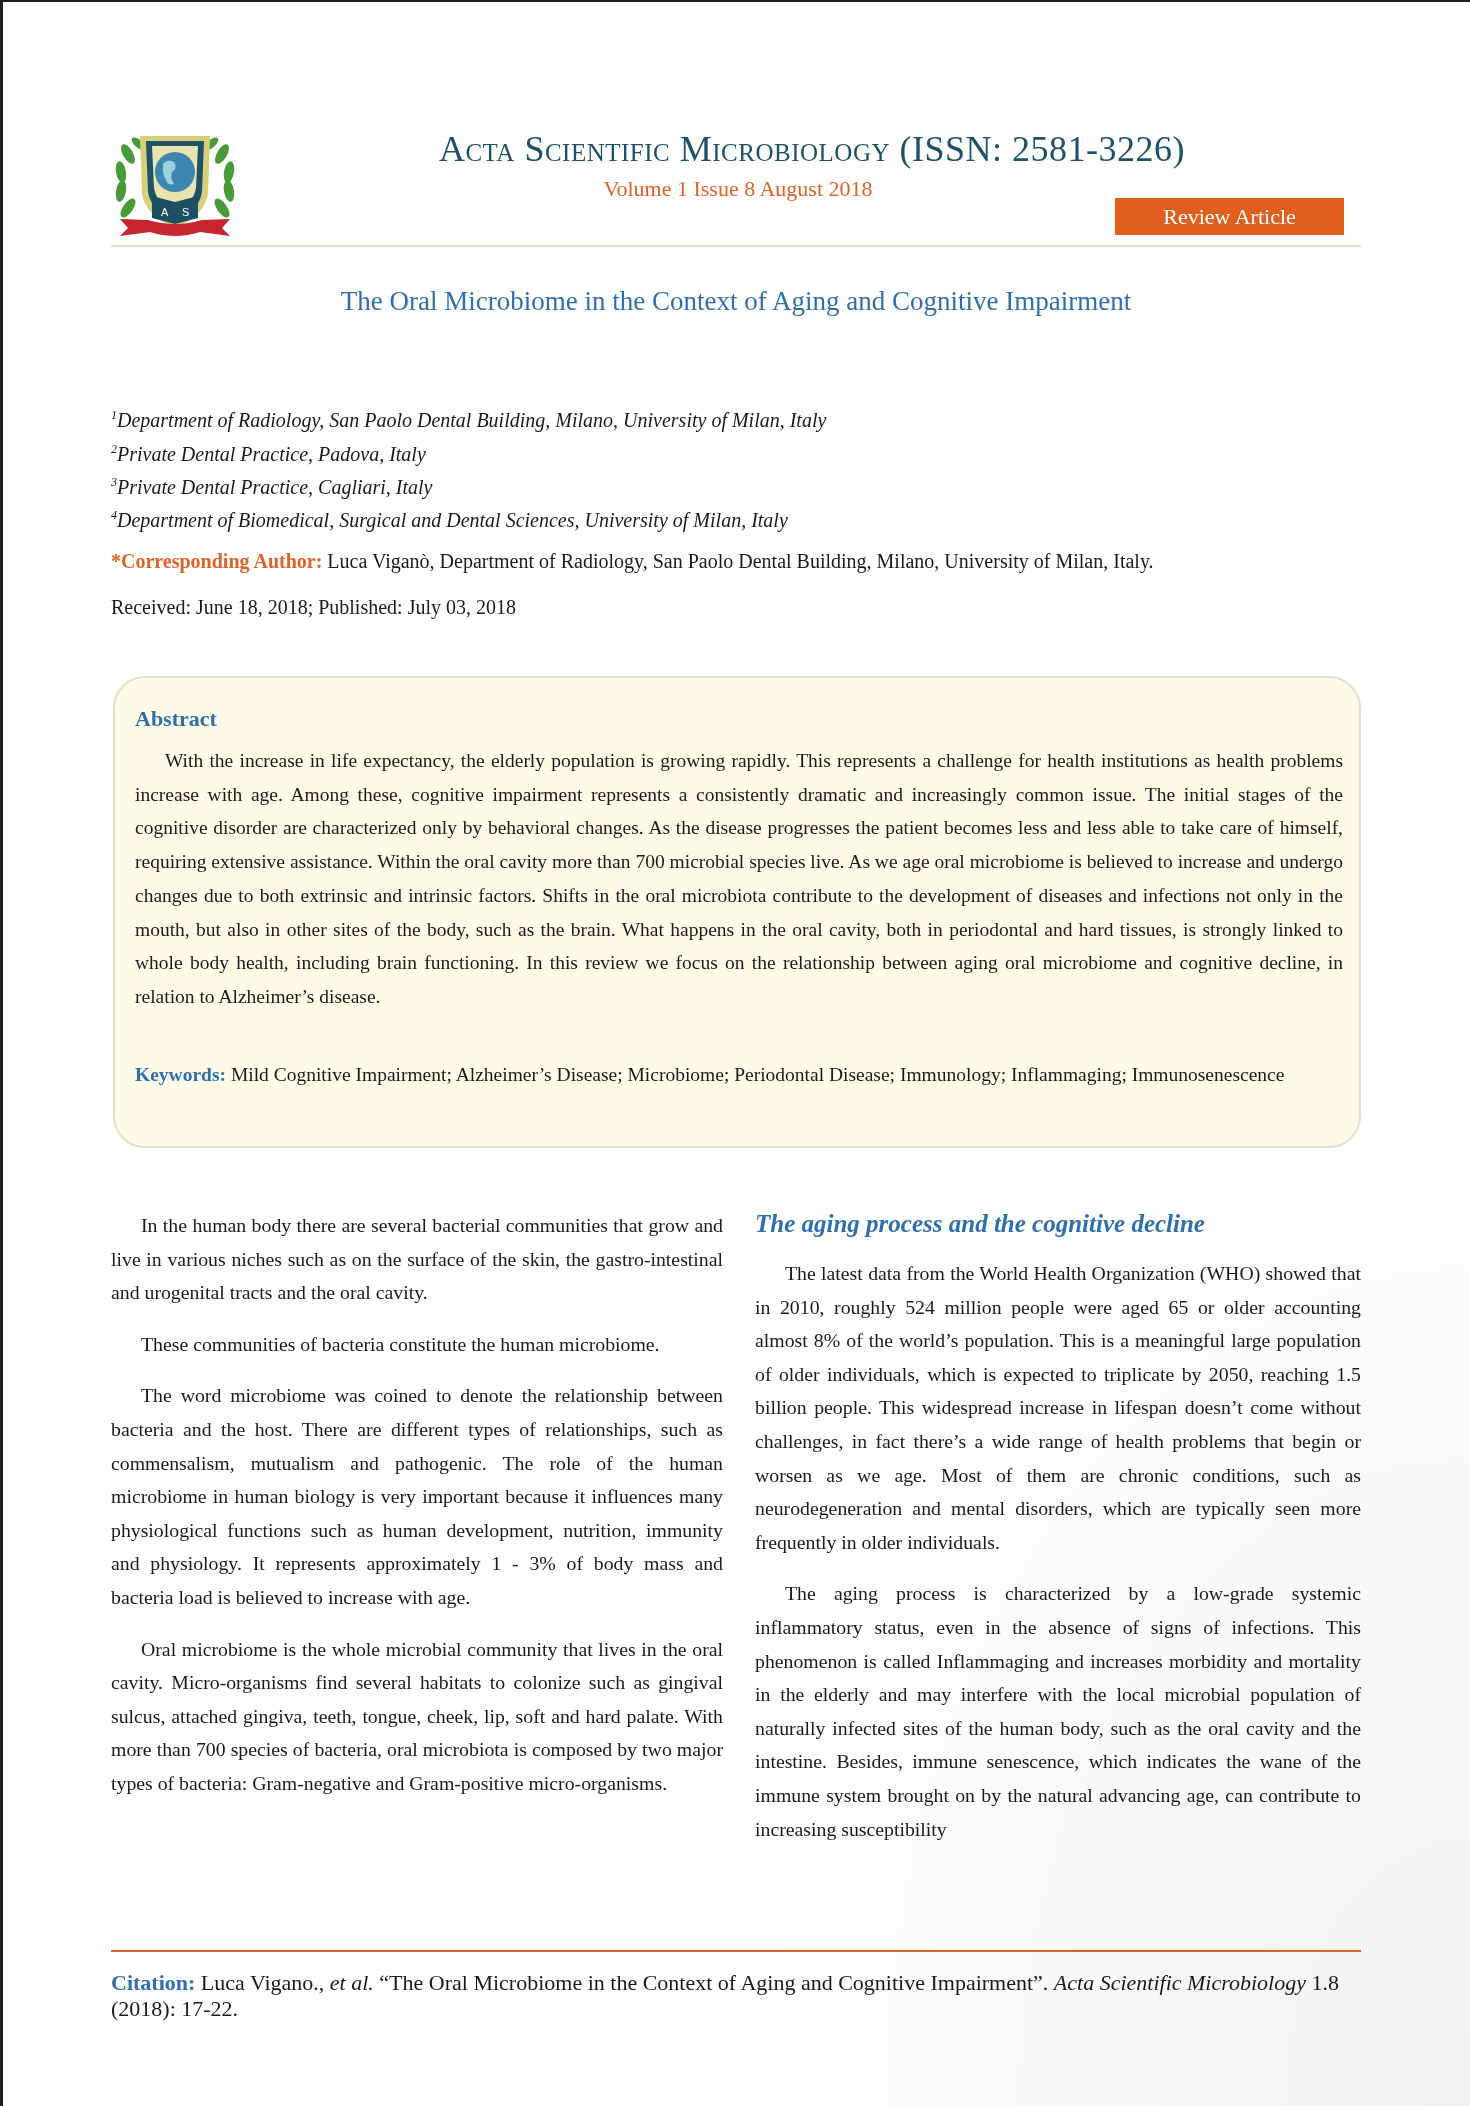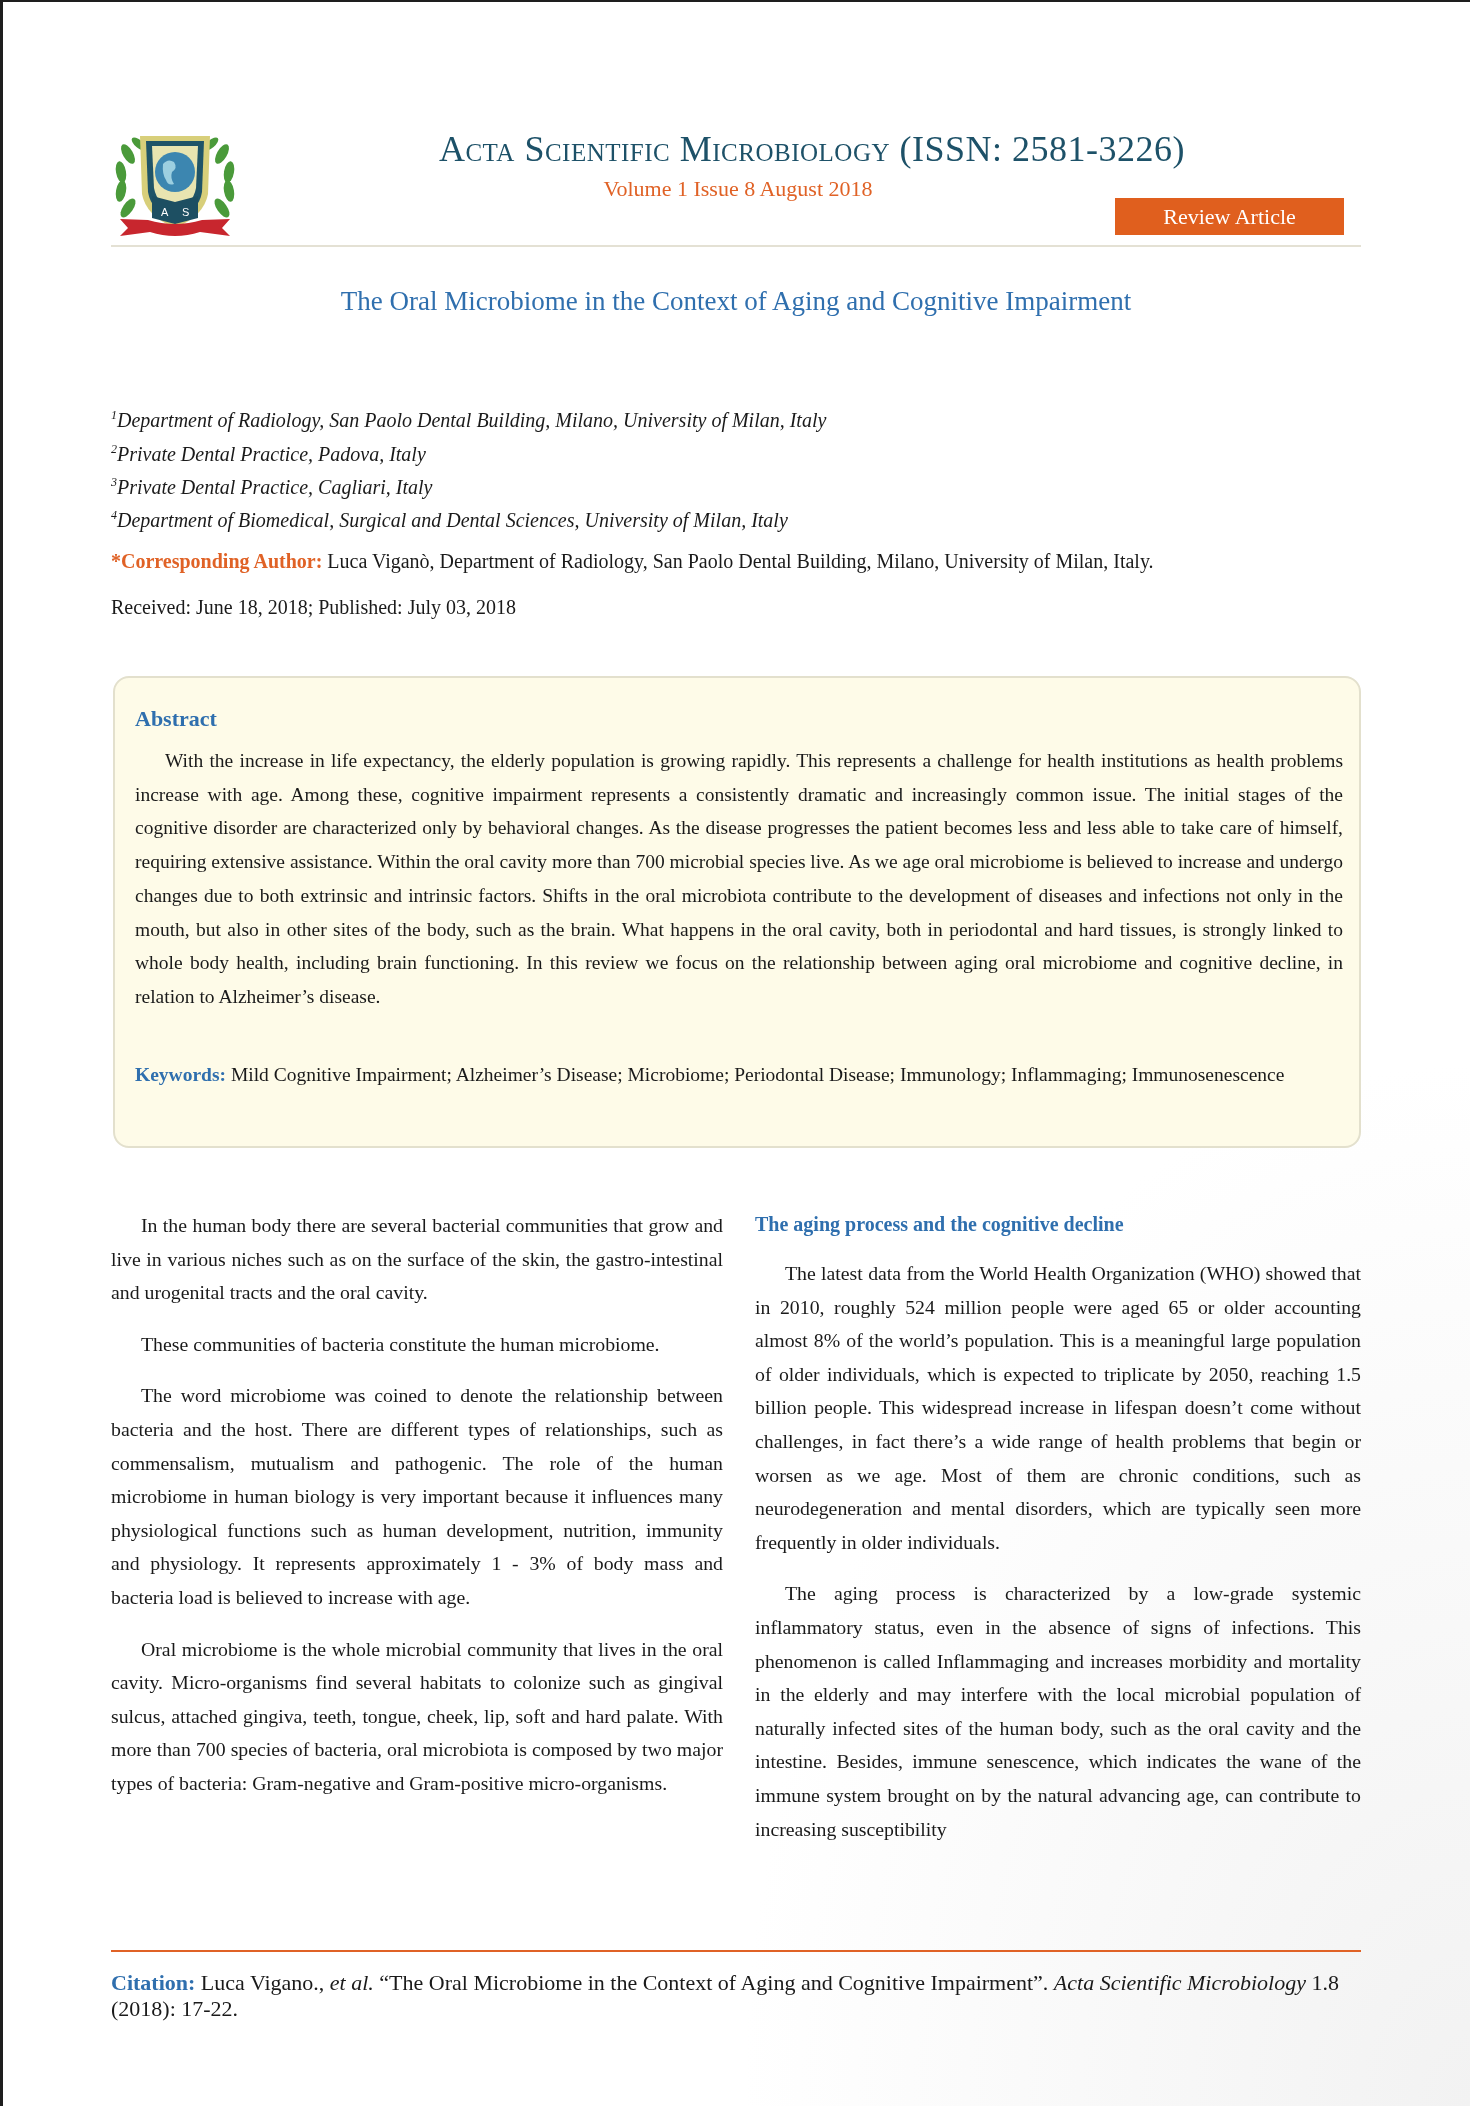--- a/index.html
+++ b/index.html
@@ -32,37 +32,37 @@
   .authors { position: absolute; left: 108px; top: 356px; font-size: 22px; font-weight: bold; }
   .authors sup { font-size: 13px; }
   .affil { position: absolute; left: 108px; font-size: 20px; font-style: italic; }
   .affil sup { font-size: 12px; font-style: italic; }
   .corr { position: absolute; left: 108px; top: 548px; font-size: 20px; }
   .corr .lbl { color: #e06226; font-weight: bold; }
   .dates { position: absolute; left: 108px; top: 594px; font-size: 20px; }
   .dates b { font-weight: normal; }
   .abstract-box {
     position: absolute; left: 110px; top: 674px; width: 1248px; height: 472px;
-    background: #fefbe8; border: 2px solid #e3e0cd; border-radius: 16px; padding-left: 30px;
+    background: #fefbe8; border: 2px solid #e3e0cd; border-radius: 32px; padding-left: 30px;
   }
   .abs-head { position: absolute; left: 20px; top: 28px; font-size: 22px; font-weight: bold; color: #2f6fae; }
   .abs-text {
     position: absolute; left: 20px; top: 66px; width: 1208px;
     font-size: 19.5px; line-height: 33.7px; text-align: justify; text-indent: 30px;
   }
   .keywords {
     position: absolute; left: 20px; top: 380px; width: 1208px;
     font-size: 19.5px; line-height: 33.7px;
   }
   .keywords .lbl { color: #2f6fae; font-weight: bold; }
   .col { position: absolute; top: 1207px; width: 612px; font-size: 19.8px; line-height: 33.6px; }
   .col.left { left: 108px; }
   .col.right { left: 752px; width: 606px; }
   .col p { text-align: justify; text-indent: 30px; margin-bottom: 18px; }
-  .sec-head { font-size: 20px; font-weight: bold; color: #2f6fae; margin-bottom: 18px; line-height: 30px; }
+  .sec-head { font-size: 25px; font-weight: bold; color: #2f6fae; margin-bottom: 18px; line-height: 30px; font-style: italic; }
   .footer-rule { position: absolute; left: 108px; width: 1250px; top: 1948px; height: 2px; background: #e06226; }
   .citation { position: absolute; left: 108px; top: 1968px; font-size: 22px; width: 1250px; }
   .citation .lbl { color: #2f6fae; font-weight: bold; }
   .citation i { font-style: italic; }
 </style>
 </head>
 <body>
 
 <div class="page">
 

